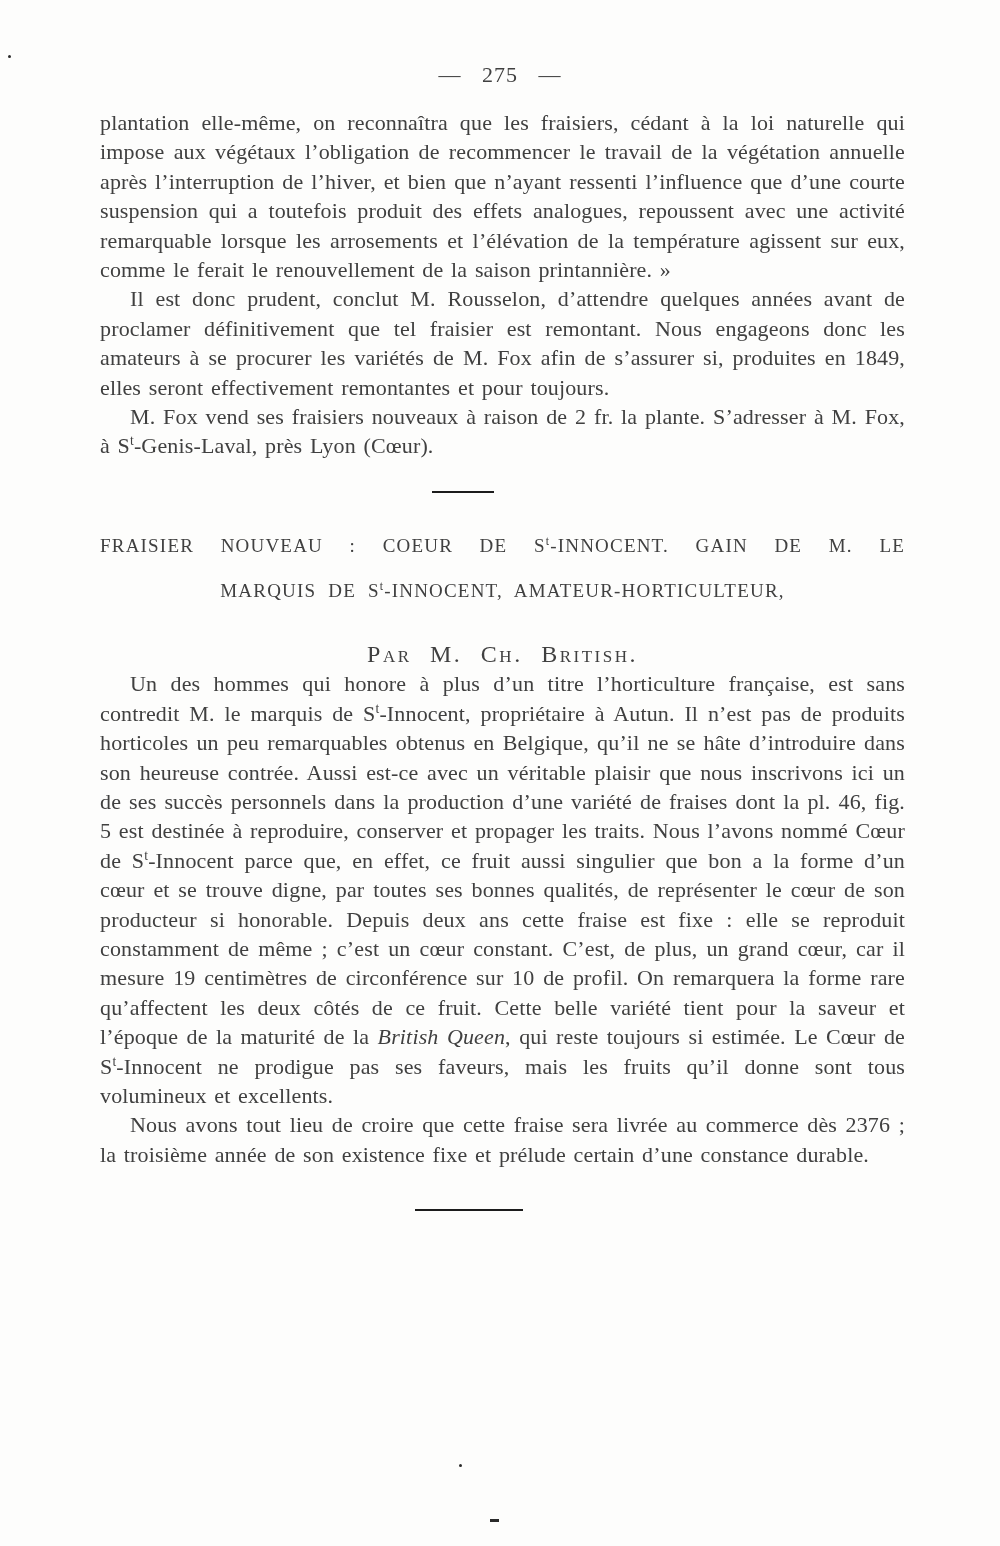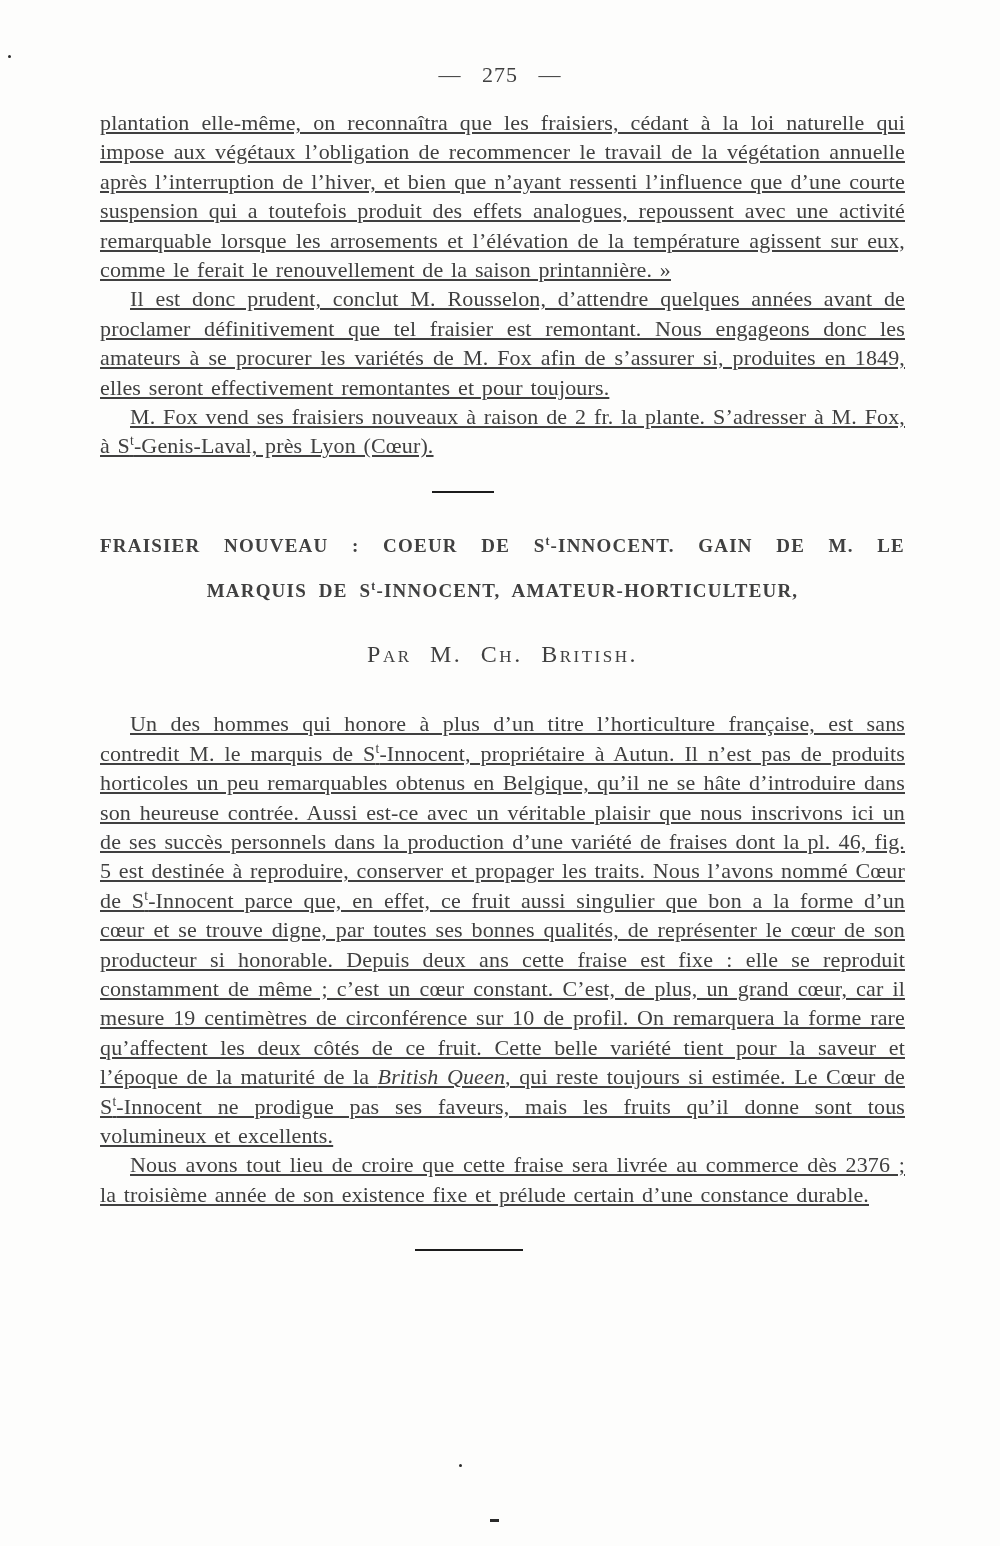--- a/index.html
+++ b/index.html
@@ -26,21 +26,21 @@
     word-spacing: 14px;
   }
   .content {
     margin: 20px 95px 0 100px;
     font-size: 22px;
     line-height: 29.4px;
     text-align: justify;
     word-spacing: 2px;
     letter-spacing: 0.15px;
   }
-  .para { margin: 0; text-decoration: underline; }
+  .para { margin: 0; }
   .indent { text-indent: 30px; }
   sup {
     font-size: 0.62em;
     line-height: 0;
     vertical-align: super;
   }
   em { font-style: italic; }
   .rule {
     border: none;
     border-top: 2.5px solid #1c1c1c;
@@ -50,21 +50,21 @@
     width: 62px;
     margin: 30px 0 0 332px;
   }
   .rule-bottom {
     width: 108px;
     margin: 40px 0 0 315px;
   }
   .article-title {
     margin: 36px 0 0 0;
     font-size: 19px;
-    font-weight: bold;
+    font-weight: normal;
     line-height: 33px;
     text-indent: 0;
   }
   .title-line1 {
     display: block;
     text-align: justify;
     text-align-last: justify;
     letter-spacing: 1.2px;
     word-spacing: 8px;
   }
@@ -77,21 +77,21 @@
   }
   .byline {
     margin-top: 33px;
     text-align: center;
     font-variant: small-caps;
     font-size: 24px;
     letter-spacing: 2.5px;
     word-spacing: 10px;
     text-indent: 0;
   }
-  .body-start { margin-top: 40px; }
+  .body-start { }
   .artifact {
     position: absolute;
     background: #2a2a2a;
   }
   .artifact.dot { border-radius: 50%; }
   .a1 { left: 8px;   top: 55px;   width: 3px; height: 3px; }
   .a2 { left: 459px; top: 1464px; width: 3px; height: 3px; }
   .a3 { left: 490px; top: 1519px; width: 9px; height: 3px; }
 </style>
 </head>

